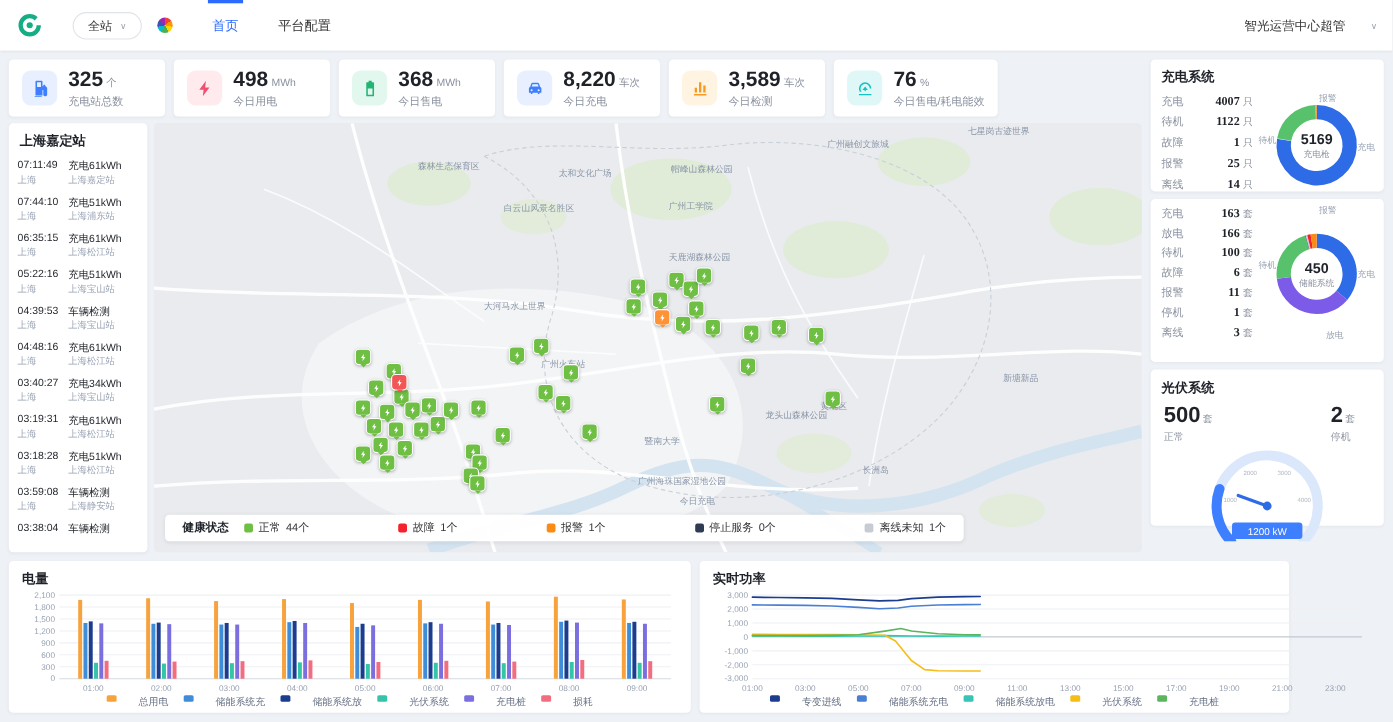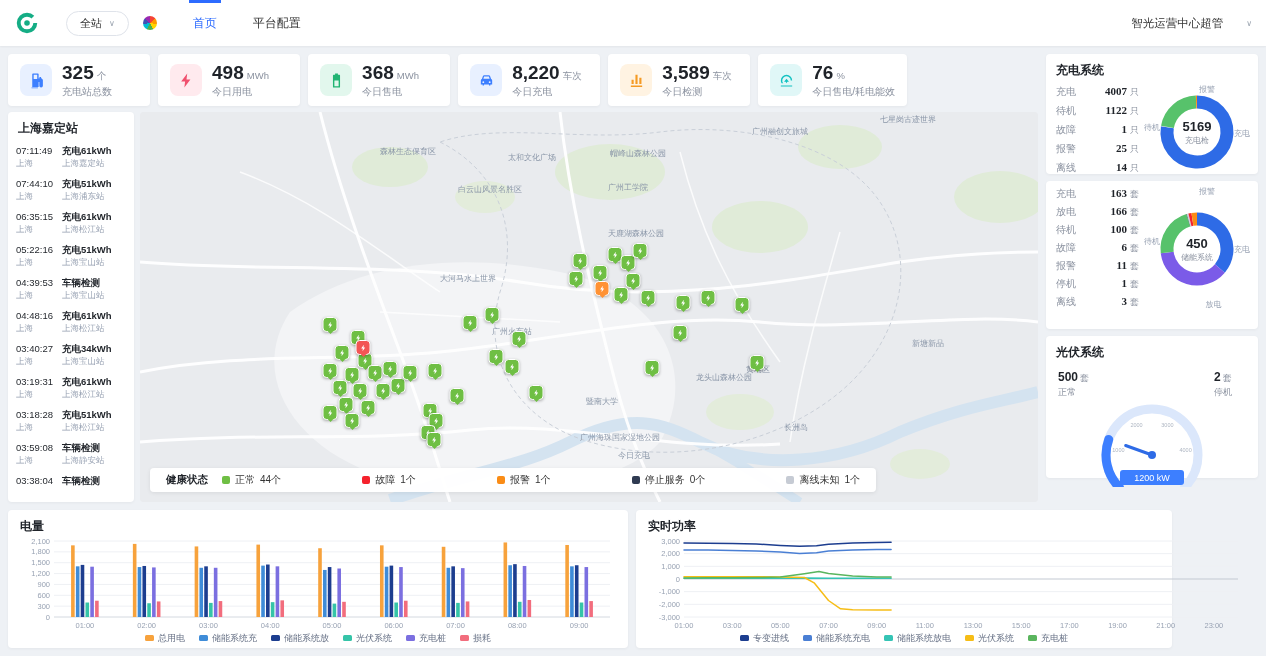--- a/index.html
+++ b/index.html
@@ -30,21 +30,21 @@
   .kpi-unit{font-size:9.5px;color:#8a919f;margin-left:3px;}
   .kpi-label{font-size:10px;color:#8a919f;margin-top:1px;white-space:nowrap;}
   
   .panel-title{font-size:12px;font-weight:bold;padding:8px 10px 4px;}
   .broadcast{position:absolute;left:8px;top:112px;width:126px;height:390px;background:#fff;border-radius:4px;overflow:hidden;box-shadow:0 1px 3px rgba(31,35,41,.05);}
   .broadcast-list{height:356px;overflow:hidden;}
   .bc-item{display:flex;gap:5px;padding:4px 8px;}
   .bc-left{flex:0 0 41px;}
   .bc-time{font-size:9.5px;color:#1f2329;}
   .bc-city{font-size:8.5px;color:#98a2b3;margin-top:2px;}
-  .bc-action{font-size:9.5px;font-weight:bold;white-space:nowrap;}
+  .bc-action{font-size:9.5px;font-weight:normal;white-space:nowrap;}
   .bc-station{font-size:8.5px;color:#98a2b3;margin-top:0;white-space:nowrap;}
   
   .map{position:absolute;left:140px;top:112px;width:898px;height:390px;border-radius:4px;overflow:hidden;background:#e9ebee;}
   .map-bg{position:absolute;inset:0;}
   .map-label{position:absolute;font-size:8px;color:#8a96a8;white-space:nowrap;}
   .marker{position:absolute;width:15px;height:15px;border-radius:4px;border:1.5px solid #fff;box-shadow:0 1px 3px rgba(0,0,0,.3);transform:translate(-50%,-100%);display:flex;align-items:center;justify-content:center;cursor:pointer;}
   .marker::after{content:"";position:absolute;left:50%;bottom:-6px;transform:translateX(-50%);border:3px solid transparent;}
   .marker.g{background:#6fbf44;} .marker.g::after{border-top-color:#6fbf44;}
   .marker.o{background:#ff9234;z-index:2;} .marker.o::after{border-top-color:#ff9234;}
   .marker.r{background:#f25555;z-index:2;} .marker.r::after{border-top-color:#f25555;}
@@ -66,32 +66,32 @@
   .stat-label{color:#8a919f;width:32px;}
   .stat-value{font-weight:bold;font-size:11px;margin-left:auto;font-family:Liberation Serif, serif;}
   .stat-unit{color:#8a919f;font-size:9px;margin-left:3px;width:14px;}
   .donut-wrap{position:relative;width:106px;display:flex;align-items:center;justify-content:center;}
   .callout{position:absolute;font-size:8px;color:#98a2b3;}
   .callout.top{top:1px;left:52%;}
   .callout.left{left:0;top:40%;}
   .callout.right{right:0;top:46%;}
   .callout.bottom{bottom:3px;left:58%;}
   .pv-stats{display:flex;justify-content:space-between;padding:2px 26px 0 12px;}
-  .pv-value{font-size:12px;font-weight:bold;}
+  .pv-value{font-size:20px;font-weight:bold;}
   .pv-unit{font-size:9px;color:#8a919f;margin-left:2px;}
   .pv-label{font-size:9px;color:#8a919f;margin-top:1px;}
   .gauge-wrap{display:flex;justify-content:center;margin-top:-4px;}
   
   .chart-card{position:absolute;top:510px;height:138px;background:#fff;border-radius:4px;padding:0 10px;box-shadow:0 1px 3px rgba(31,35,41,.05);}
   .chart-card .panel-title{padding:8px 2px 0;}
   .chart-left{left:8px;width:620px;}
   .chart-right{left:636px;width:536px;}
   .chart-area{width:100%;height:96px;margin-top:0;}
   .chart-legend{display:flex;justify-content:center;gap:14px;align-items:center;height:14px;}
-  .legend-item{display:flex;align-items:center;gap:4px;font-size:9px;color:#667085;cursor:pointer;}
+  .legend-item{display:flex;gap:20px;font-size:9px;color:#667085;cursor:pointer;}
   .legend-marker{width:9px;height:6px;border-radius:1.5px;display:inline-block;}
 </style>
 </head>
 <body>
 
 <div class="page">
 
   <header class="header">
     <span class="logo">
       <svg viewBox="0 0 28 28">

